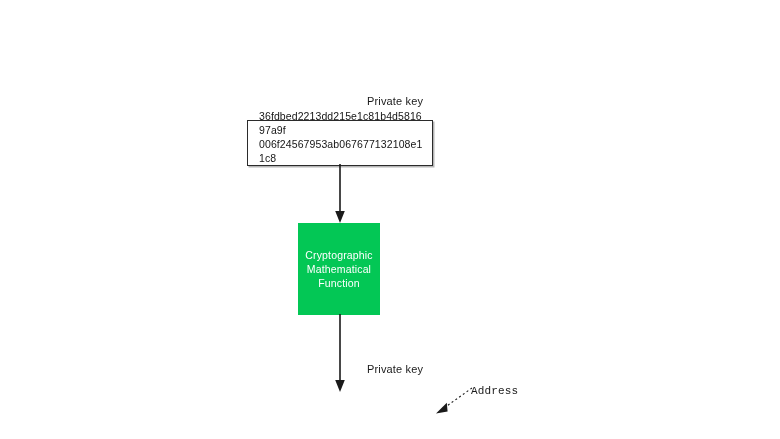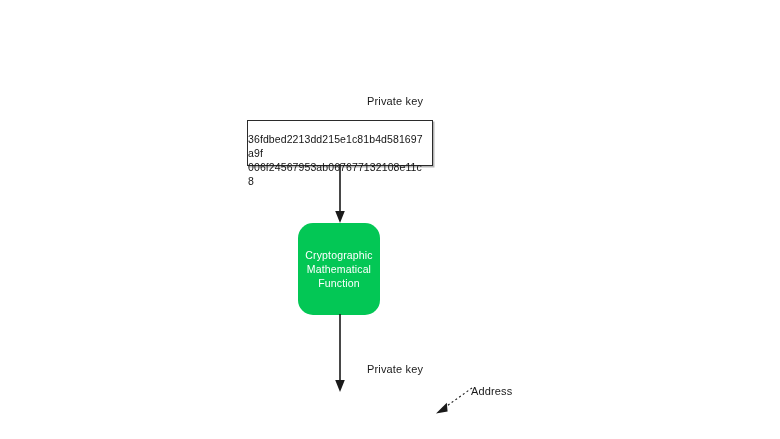--- a/index.html
+++ b/index.html
@@ -32,40 +32,39 @@
     line-height: 13px;
   }
 
   .keybox {
     position: absolute;
     box-sizing: border-box;
     background: #ffffff;
     border: 1px solid #2b2b2b;
     box-shadow: 1.5px 1.5px 0 0 rgba(120,120,120,0.55);
     display: flex;
-    align-items: flex-start;
-    padding: 11px 9px 0 0;
+    align-items: flex-end;
+    padding: 11px 9px 0 11px;
   }
   .keybox .hex {
     font-size: 10.5px;
     line-height: 14px;
     color: #151515;
     letter-spacing: 0.1px;
     word-break: break-all;
     text-align: left;
   }
 
   .procbox {
     position: absolute;
     box-sizing: border-box;
     display: flex;
     align-items: center;
     justify-content: center;
     text-align: center;
-    border-radius: 15px;
   }
   .procbox .proc-text {
     font-size: 10.5px;
     line-height: 14px;
     color: #ffffff;
     letter-spacing: 0.15px;
     white-space: pre-line;
   }
 
   .arrow-svg {
@@ -73,20 +72,21 @@
     overflow: visible;
     pointer-events: none;
   }
 
   .addr-label {
     position: absolute;
     font-size: 11px;
     color: #1a1a1a;
     letter-spacing: 0.15px;
     white-space: nowrap;
+    font-family: Liberation Mono, monospace;
   }
 </style>
 </head>
 <body>
 
 <div id="canvas">
 
   <div class="label" style="left:367px; top:55px;">Private key</div>
 
   <div class="keybox" style="left:247px; top:80px; width:186px; height:46px;">

